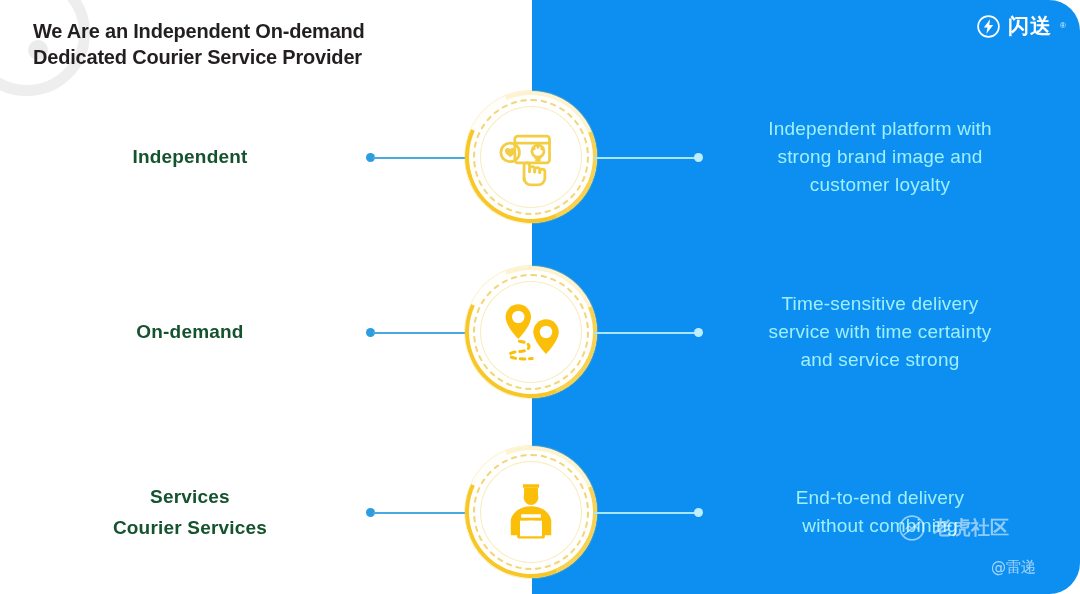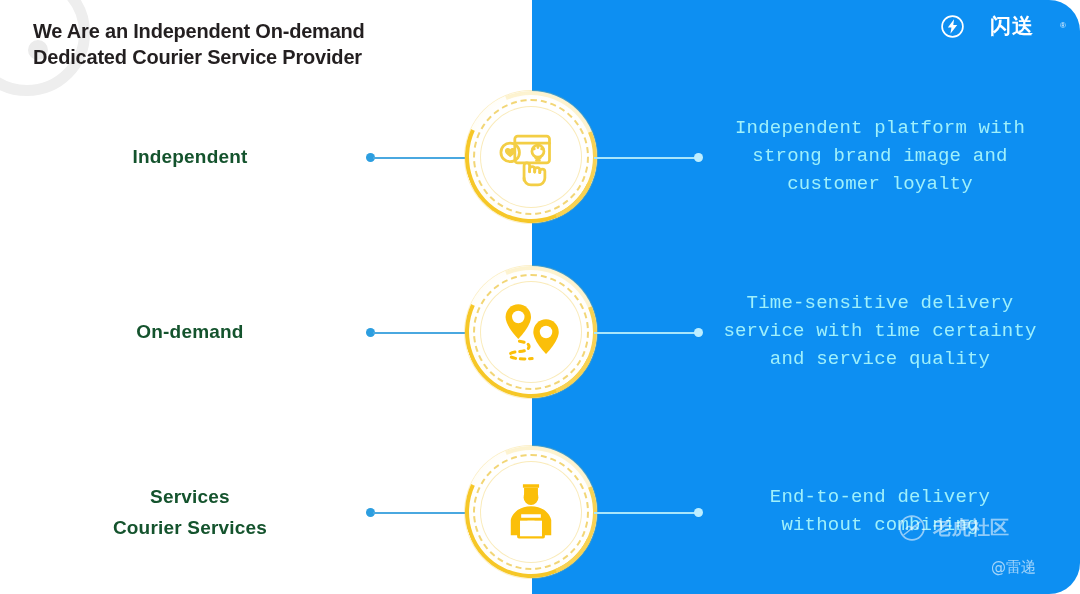--- a/index.html
+++ b/index.html
@@ -30,21 +30,21 @@
   
   .title{
     position:absolute;left:33px;top:18px;width:470px;
     font-size:20px;font-weight:bold;line-height:1.32;
     color:#231f20;letter-spacing:-0.2px;
   }
 
   
   .logo{
     position:absolute;right:14px;top:11px;height:30px;
-    display:flex;align-items:center;gap:25px;color:#ffffff;
+    display:flex;align-items:center;gap:7px;color:#ffffff;
   }
   .logo-mark{width:25px;height:25px;flex:none;}
   .logo-text{
     font-size:21px;font-weight:bold;letter-spacing:1px;
     font-family:"DejaVu Sans",sans-serif;line-height:1;
   }
   .logo-reg{font-size:8px;vertical-align:top;line-height:1;margin-left:1px;opacity:.9;}
 
   
   .row{position:absolute;left:0;width:1080px;height:156px;}
@@ -116,21 +116,21 @@
   .med-icon{
     position:absolute;left:50%;top:50%;transform:translate(-50%,-50%);
     width:74px;height:74px;
   }
 
   
   .desc{
     position:absolute;left:702px;top:0;width:356px;height:156px;
     display:flex;align-items:center;justify-content:center;
     text-align:center;
-    color:#9ff0fb;font-size:19px;line-height:1.47;letter-spacing:.2px;font-family:Liberation Mono, monospace;
+    color:#9ff0fb;font-size:19px;line-height:1.47;letter-spacing:.2px;
   }
   .desc span{display:block;}
 
   
   .wm-main{
     position:absolute;left:898px;top:514px;
     display:flex;align-items:center;gap:7px;
     color:rgba(255,255,255,.55);
     font-size:19px;font-weight:bold;
     font-family:"DejaVu Sans",sans-serif;
@@ -246,21 +246,21 @@
 
     <div class="conn-right">
       <div class="line"></div>
       <div class="dot"></div>
     </div>
 
     <div class="desc">
       <div>
         <span>Time-sensitive delivery</span>
         <span>service with time certainty</span>
-        <span>and service quality</span>
+        <span>and service strong</span>
       </div>
     </div>
   </div>
 
   <div class="row row-3">
     <div class="left-label">
       <div>
         <span>Services</span>
         <span style="display:block">Courier Services</span>
       </div>

